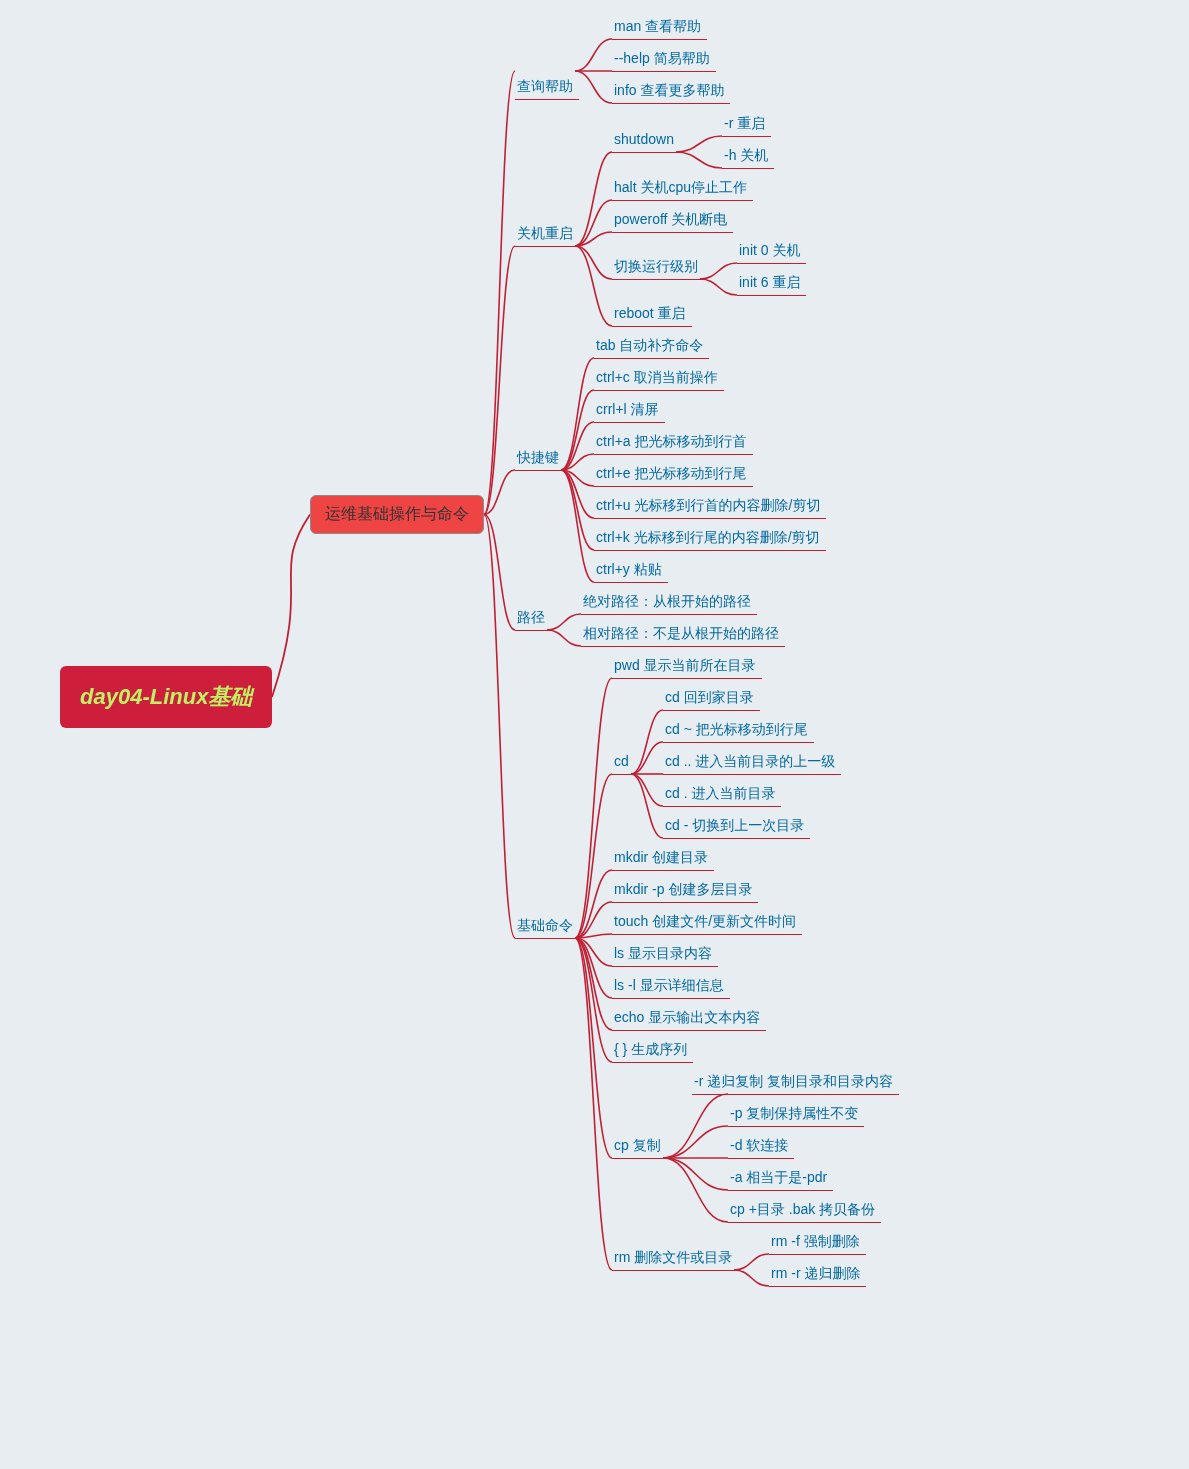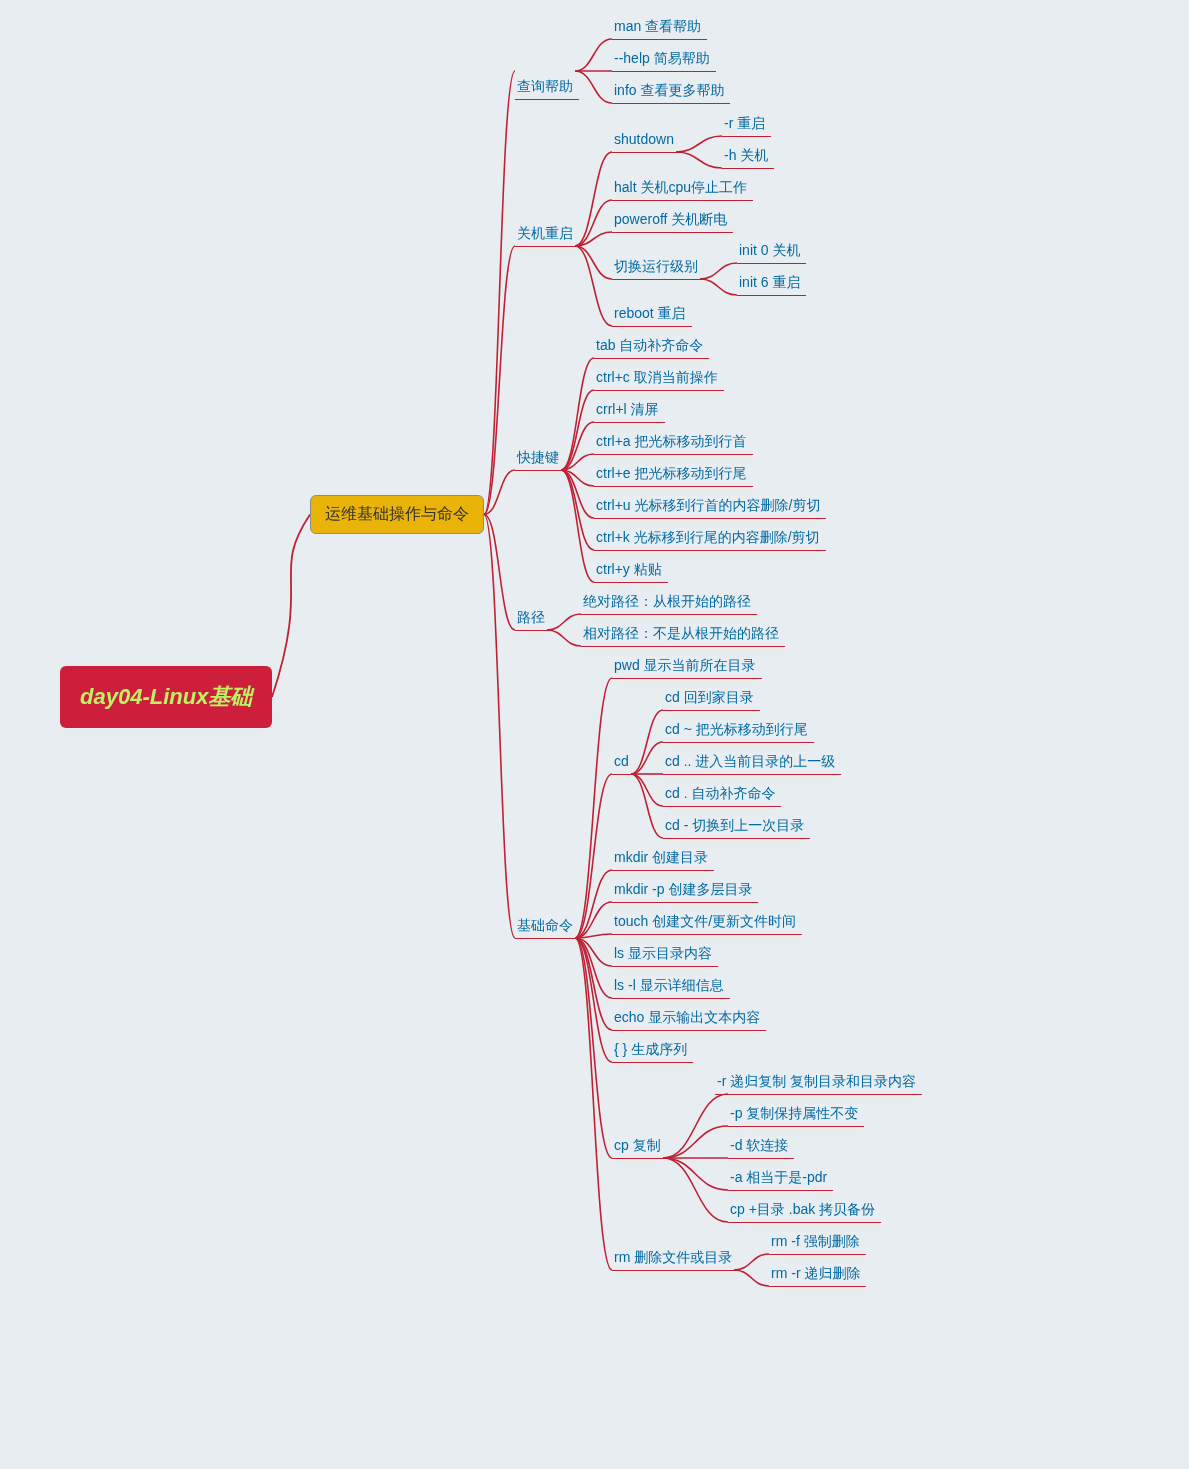--- a/index.html
+++ b/index.html
@@ -34,21 +34,21 @@
     font-weight: 700;
     font-size: 22px;
     padding: 16px 20px;
     border-radius: 6px;
     white-space: nowrap;
     z-index: 2;
   }
 
   .box-node {
     position: absolute;
-    background: #eab308;
+    background: #ef4444;
     border: 1px solid #8c8c8c;
     border-radius: 6px;
     padding: 8px 14px;
     font-size: 16px;
     color: #333;
     white-space: nowrap;
     z-index: 2;
   }
 
   .leaf {
@@ -164,33 +164,33 @@
   <div class="leaf" style="left:581px; top:621px;">相对路径：不是从根开始的路径</div>
 
   <div class="leaf" style="left:515px; top:913px;">基础命令</div>
 
   <div class="leaf" style="left:612px; top:653px;">pwd     显示当前所在目录</div>
 
   <div class="leaf" style="left:612px; top:749px;">cd</div>
   <div class="leaf" style="left:663px; top:685px;">cd      回到家目录</div>
   <div class="leaf" style="left:663px; top:717px;">cd ~   把光标移动到行尾</div>
   <div class="leaf" style="left:663px; top:749px;">cd ..   进入当前目录的上一级</div>
-  <div class="leaf" style="left:663px; top:781px;">cd .    自动补齐命令</div>
+  <div class="leaf" style="left:663px; top:781px;">cd .    进入当前目录</div>
   <div class="leaf" style="left:663px; top:813px;">cd -   切换到上一次目录</div>
 
   <div class="leaf" style="left:612px; top:845px;">mkdir     创建目录</div>
   <div class="leaf" style="left:612px; top:877px;">mkdir -p 创建多层目录</div>
   <div class="leaf" style="left:612px; top:909px;">touch   创建文件/更新文件时间</div>
   <div class="leaf" style="left:612px; top:941px;">ls       显示目录内容</div>
   <div class="leaf" style="left:612px; top:973px;">ls -l   显示详细信息</div>
   <div class="leaf" style="left:612px; top:1005px;">echo    显示输出文本内容</div>
   <div class="leaf" style="left:612px; top:1037px;">{ }          生成序列</div>
 
   <div class="leaf" style="left:612px; top:1133px;">cp       复制</div>
-  <div class="leaf" style="left:715px; top:1069px;">-r 递归复制 复制目录和目录内容</div>
+  <div class="leaf" style="left:692px; top:1069px;">-r 递归复制 复制目录和目录内容</div>
   <div class="leaf" style="left:728px; top:1101px;">-p 复制保持属性不变</div>
   <div class="leaf" style="left:728px; top:1133px;">-d 软连接</div>
   <div class="leaf" style="left:728px; top:1165px;">-a 相当于是-pdr</div>
   <div class="leaf" style="left:728px; top:1197px;">cp +目录 .bak  拷贝备份</div>
 
   <div class="leaf" style="left:612px; top:1245px;">rm 删除文件或目录</div>
   <div class="leaf" style="left:769px; top:1229px;">rm -f  强制删除</div>
   <div class="leaf" style="left:769px; top:1261px;">rm -r  递归删除</div>
 
 </div>

